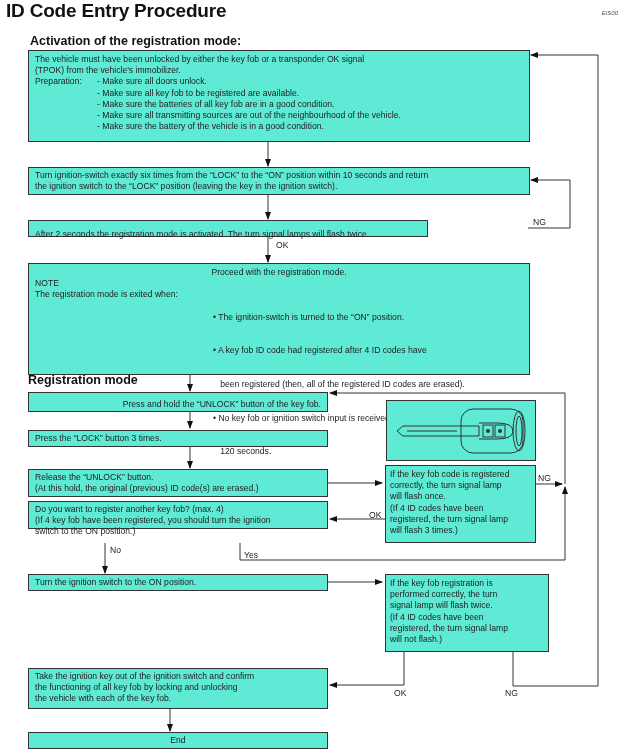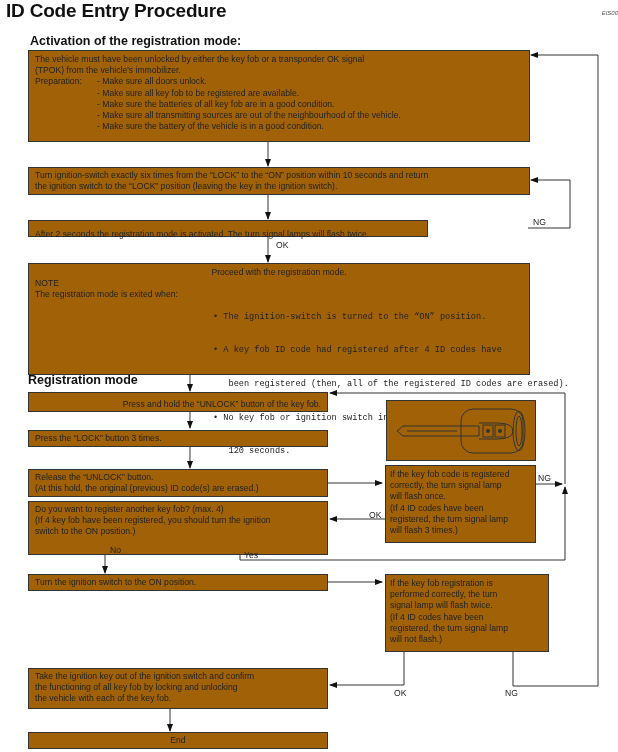--- a/index.html
+++ b/index.html
@@ -2,21 +2,21 @@
 <html><head>
 <meta charset="utf-8">
 <style>
   html, body { margin: 0; padding: 0; background: #ffffff; }
   body { width: 618px; height: 752px; position: relative; overflow: hidden;
          font-family: "Liberation Sans", "DejaVu Sans", sans-serif; color: #111; }
   .abs { position: absolute; }
   .title { left: 6px; top: 0px; font-size: 19px; font-weight: bold; letter-spacing: -0.2px; }
   .code { right: 0px; top: 10px; font-size: 6px; color: #555; font-style: italic; }
   .section { font-size: 12.5px; font-weight: bold; }
-  .box { position: absolute; border: 1px solid #333; background: #a16207; box-sizing: border-box;
+  .box { position: absolute; border: 1px solid #333; background: #5eead4; box-sizing: border-box;
          font-size: 8.6px; line-height: 11.2px; padding: 3px 6px; color: #222; }
   .lbl { position: absolute; font-size: 8.6px; color: #222; }
   .row { display: flex; }
   .prep-label { width: 62px; flex: none; }
   .note-label { width: 178px; flex: none; }
   .center { text-align: center; }
   svg.lines { position: absolute; left: 0; top: 0; }
 </style>
 </head>
 <body>
@@ -92,21 +92,21 @@
 
 <div class="box" style="left:28px; top:220px; width:400px; height:17px; padding-top:8px;">After 2 seconds the registration mode is activated. The turn signal lamps will flash twice.</div>
 <div class="lbl" style="left:533px; top:217px;">NG</div>
 <div class="lbl" style="left:276px; top:240px;">OK</div>
 
 <div class="box" style="left:28px; top:263px; width:502px; height:112px;">
   <div class="center">Proceed with the registration mode.</div>
   <div>NOTE</div>
   <div class="row">
     <div class="note-label">The registration mode is exited when:</div>
-    <div style="white-space:pre;font-family:Liberation Mono, monospace;">
+    <div style="white-space:pre;">
       <div>• The ignition-switch is turned to the “ON” position.</div>
       <div>• A key fob ID code had registered after 4 ID codes have</div>
       <div>   been registered (then, all of the registered ID codes are erased).</div>
       <div>• No key fob or ignition switch input is received within</div>
       <div>   120 seconds.</div>
     </div>
   </div>
 </div>
 
 <div class="abs section" style="left:28px; top:373px;">Registration mode</div>
@@ -129,21 +129,21 @@
     <circle cx="101" cy="30" r="2" fill="#333"></circle>
     <circle cx="113" cy="30" r="2" fill="#333"></circle>
   </svg>
 </div>
 
 <div class="box" style="left:28px; top:469px; width:300px; height:28px; padding-top:2px;">
   <div>Release the “UNLOCK” button.</div>
   <div>(At this hold, the original (previous) ID code(s) are erased.)</div>
 </div>
 
-<div class="box" style="left:28px; top:501px; width:300px; height:54px; padding-top:2px;">
+<div class="box" style="left:28px; top:501px; width:300px; height:28px; padding-top:2px;">
   <div>Do you want to register another key fob? (max. 4)</div>
   <div>(If 4 key fob have been registered, you should turn the ignition</div>
   <div>switch to the ON position.)</div>
 </div>
 
 <div class="box" style="left:385px; top:465px; width:151px; height:78px; padding:3px 4px;">
   <div>If the key fob code is registered</div>
   <div>correctly, the turn signal lamp</div>
   <div>will flash once.</div>
   <div>(If 4 ID codes have been</div>

